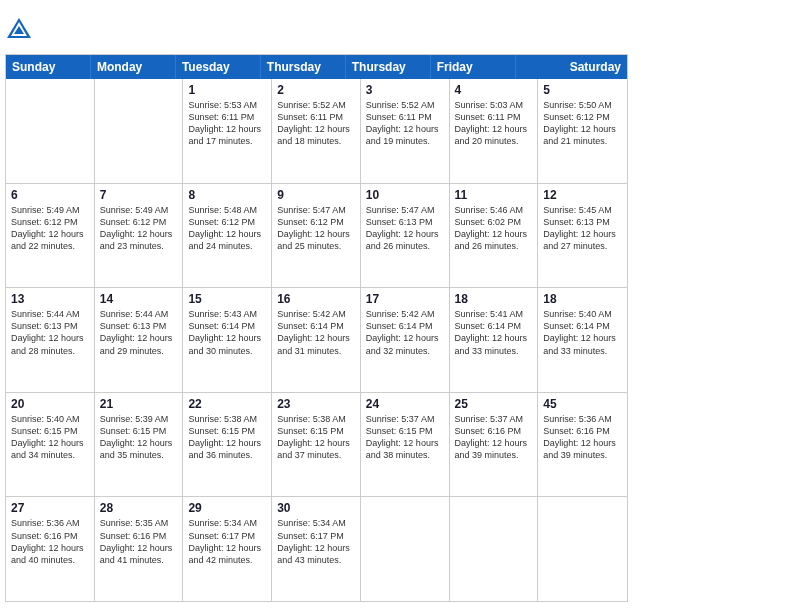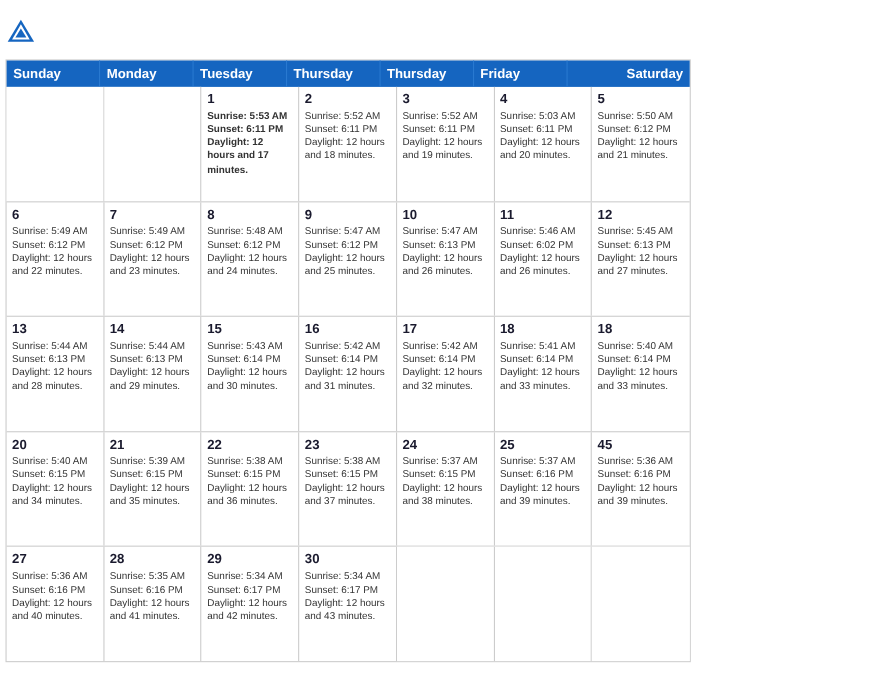--- a/index.html
+++ b/index.html
@@ -144,21 +144,21 @@
         <div class="cal-header-cell">Thursday</div>
         <div class="cal-header-cell">Friday</div>
         <div class="cal-header-cell">Saturday</div>
       </div>
     <div class="cal-body">
     <div class="cal-row">
           <div class="cal-cell empty"></div>
           <div class="cal-cell empty"></div>
           <div class="cal-cell">
             <div class="day-num">1</div>
-            <div class="cell-text" style="white-space: pre-line; font-weight: bold;">Sunrise: 5:53 AM
+            <div class="cell-text" style="white-space: pre-line;">Sunrise: 5:53 AM
 Sunset: 6:11 PM
 Daylight: 12 hours and 17 minutes.</div>
           </div>
           <div class="cal-cell">
             <div class="day-num">2</div>
             <div class="cell-text" style="white-space: pre-line;">Sunrise: 5:52 AM
 Sunset: 6:11 PM
 Daylight: 12 hours and 18 minutes.</div>
           </div>
           <div class="cal-cell">

